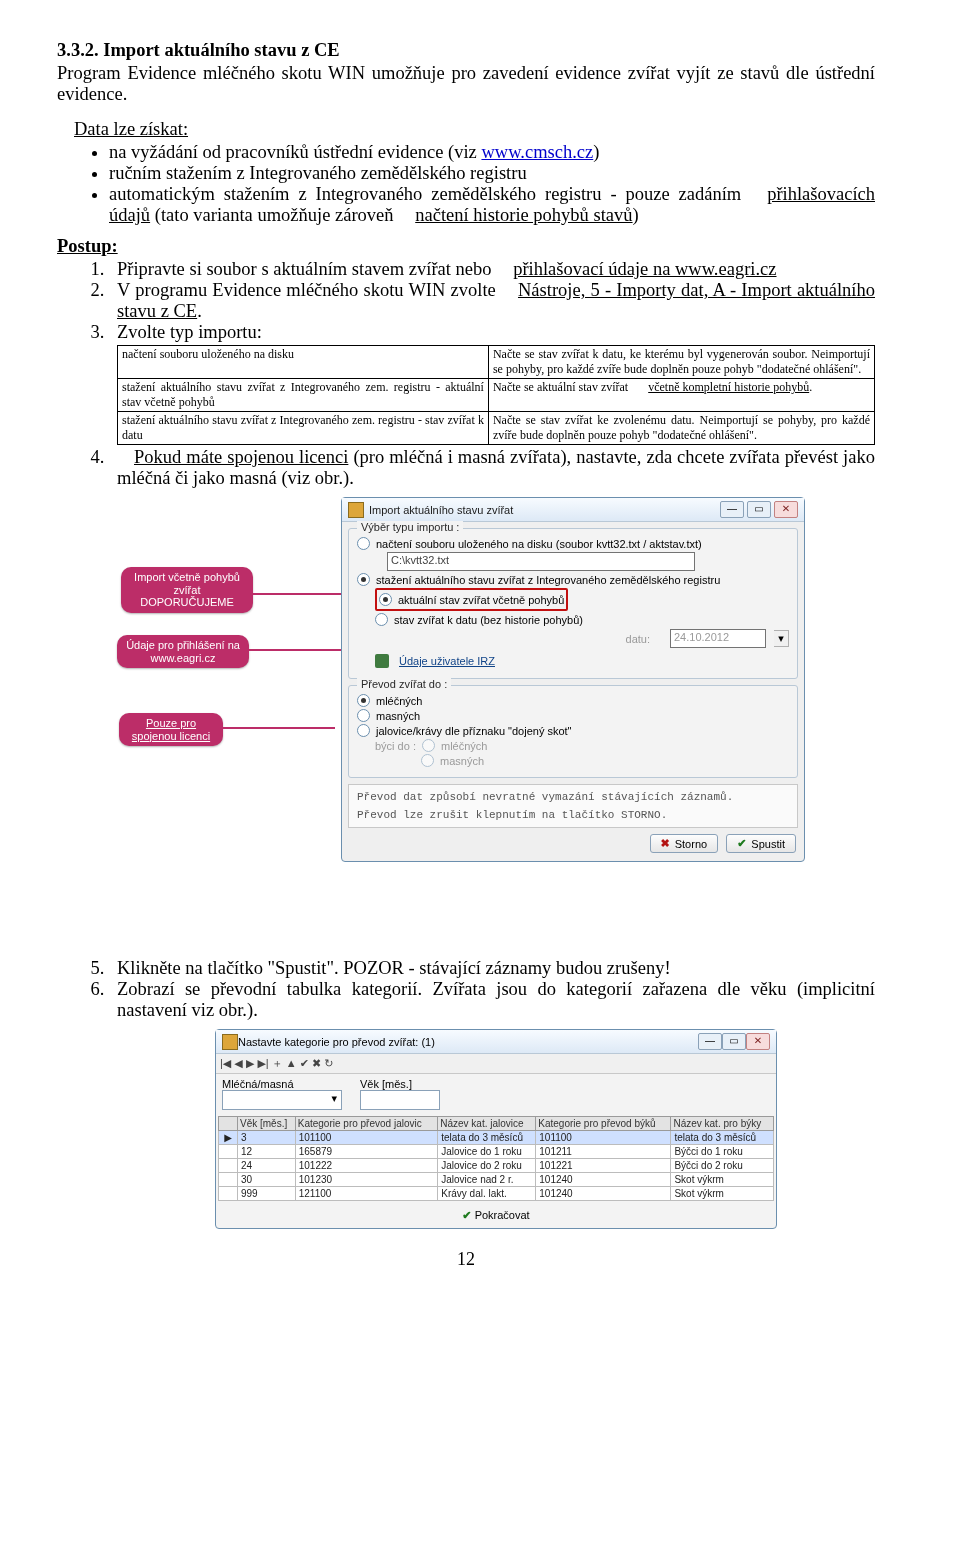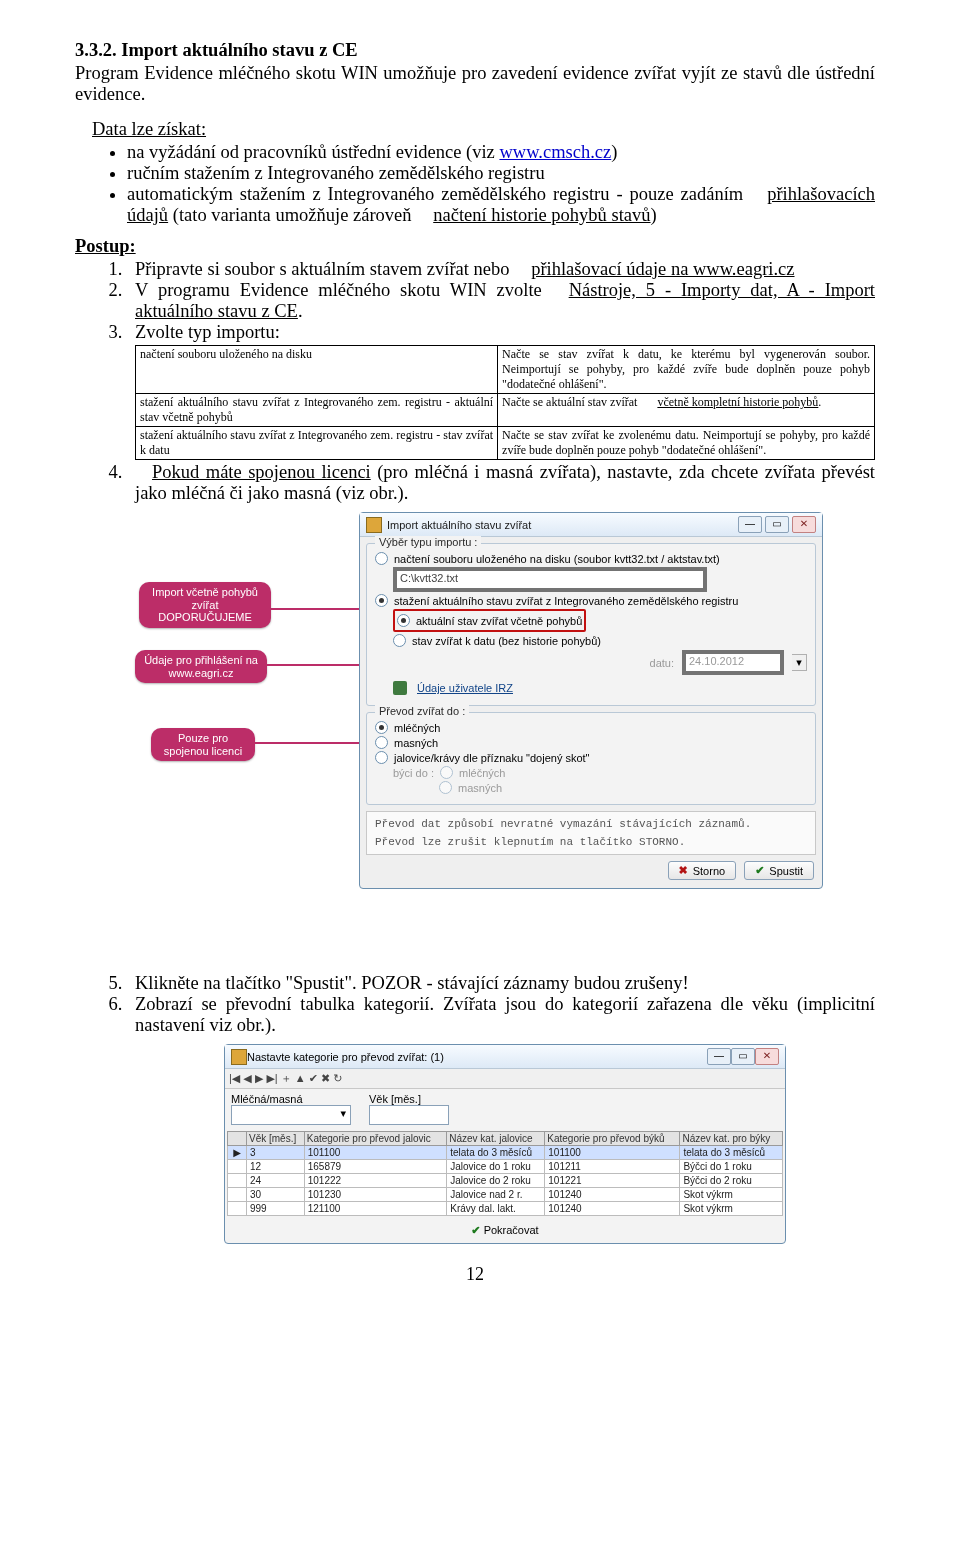--- a/index.html
+++ b/index.html
@@ -5,21 +5,21 @@
   body {
     margin: 0;
     padding: 0;
     background: #fff;
     font-family: "Times New Roman", Times, serif;
     font-size: 18.5px;
     color: #000;
     width: 960px;
   }
   .page {
-    padding: 40px 85px 40px 75px;
+    padding: 40px 85px 40px 57px;
   }
   .sec-title {
     font-weight: bold;
     margin-bottom: 2px;
   }
   .para {
     text-align: justify;
     margin: 0 0 14px 0;
   }
   .uline { text-decoration: underline; margin-left: 17px; }
@@ -128,22 +128,22 @@
     color: #2a2a2a;
     font-size: 11px;
   }
   .radio-row { display: flex; align-items: center; gap: 6px; margin: 2px 0; font-size:11px;}
   .radio {
     width: 11px; height: 11px; border: 1px solid #6b8fae; border-radius: 50%;
     background: #fff; display: inline-flex; align-items: center; justify-content: center;
   }
   .radio.sel::after { content:""; width:5px; height:5px; border-radius:50%; background:#333; }
   .tinput {
-    background: #fff; border: 4px solid #737373; font-size: 11px; padding: 1px 3px;
-    height: 15px; color: #444;
+    background: #fff; border: 1px solid #737373; font-size: 11px; padding: 1px 3px;
+    height: 15px; color: #444; margin-left: 12px;
   }
   .redbox { border: 2px solid #c21010; border-radius: 2px; padding: 1px 2px; display: inline-block;}
   .dimtext { color: #9a9a9a; }
   .gicon {
     width: 14px; height: 14px; background: #3f7a3f; display: inline-block; margin-right:4px;
     border-radius: 2px;
   }
   .date-row { display:flex; gap:8px; align-items:center; margin: 3px 0 0 36px; justify-content: flex-end;}
   .datebox { width:88px; }
   .dlg .msgbox {
@@ -262,21 +262,21 @@
       <div class="dialog-area">
 
         <div class="callout" style="left:4px; top:70px; width:120px;">
           <span>Import včetně pohybů zvířat DOPORUČUJEME</span>
           <div class="conn" style="left:120px; top:26px; width:110px;"></div>
         </div>
         <div class="callout" style="left:0px; top:138px; width:120px;">
           <span>Údaje pro přihlášení na www.eagri.cz</span>
           <div class="conn" style="left:120px; top:14px; width:110px;"></div>
         </div>
-        <div class="callout" style="left:16px; top:216px; width:92px;">
+        <div class="callout" style="left:2px; top:216px; width:92px;text-decoration:underline;">
           <span>Pouze pro spojenou licenci</span>
           <div class="conn" style="left:92px; top:14px; width:124px;"></div>
         </div>
 
         <div class="dlg">
           <div class="titlebar">
             <span class="winicon"></span>
             <span class="ttxt">Import aktuálního stavu zvířat</span>
             <div class="winbtns">
               <div class="wbtn">—</div>

